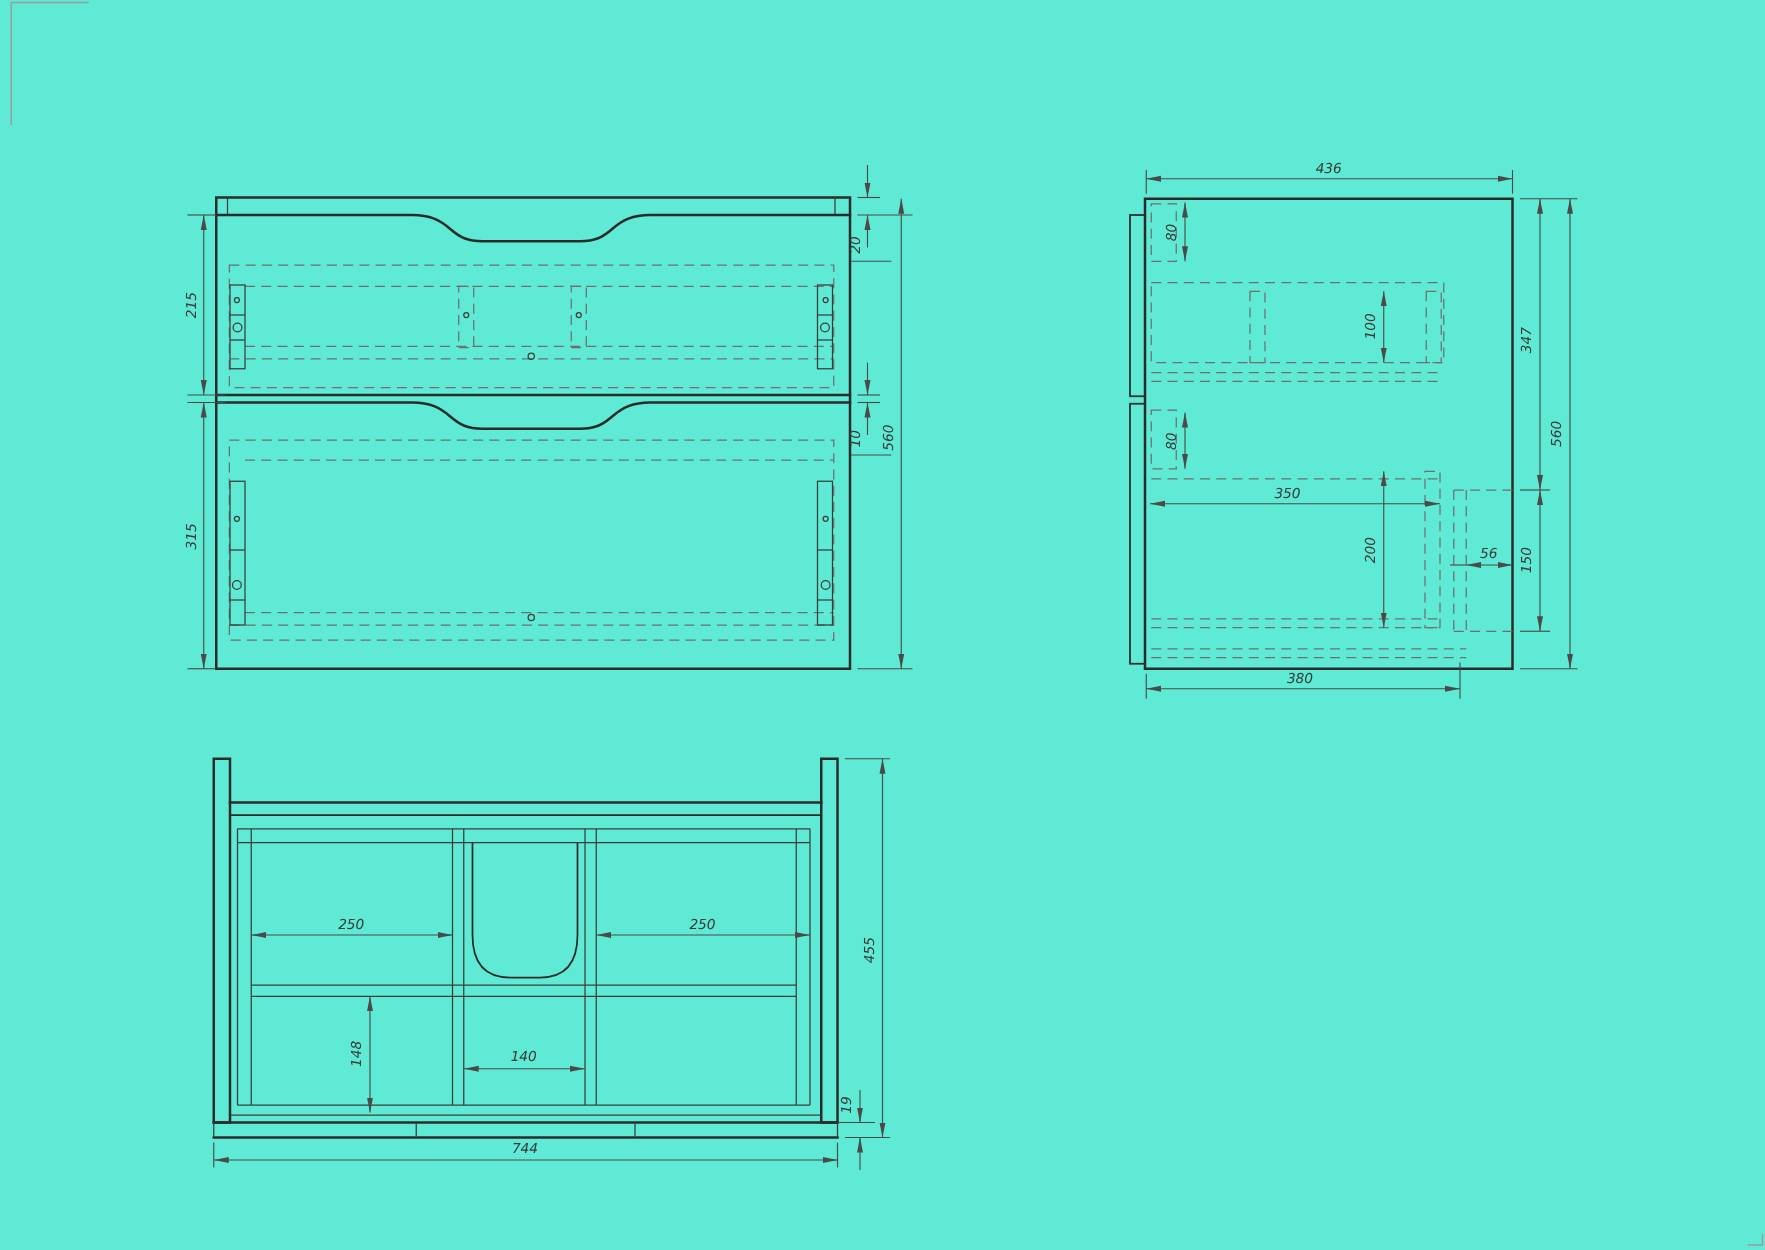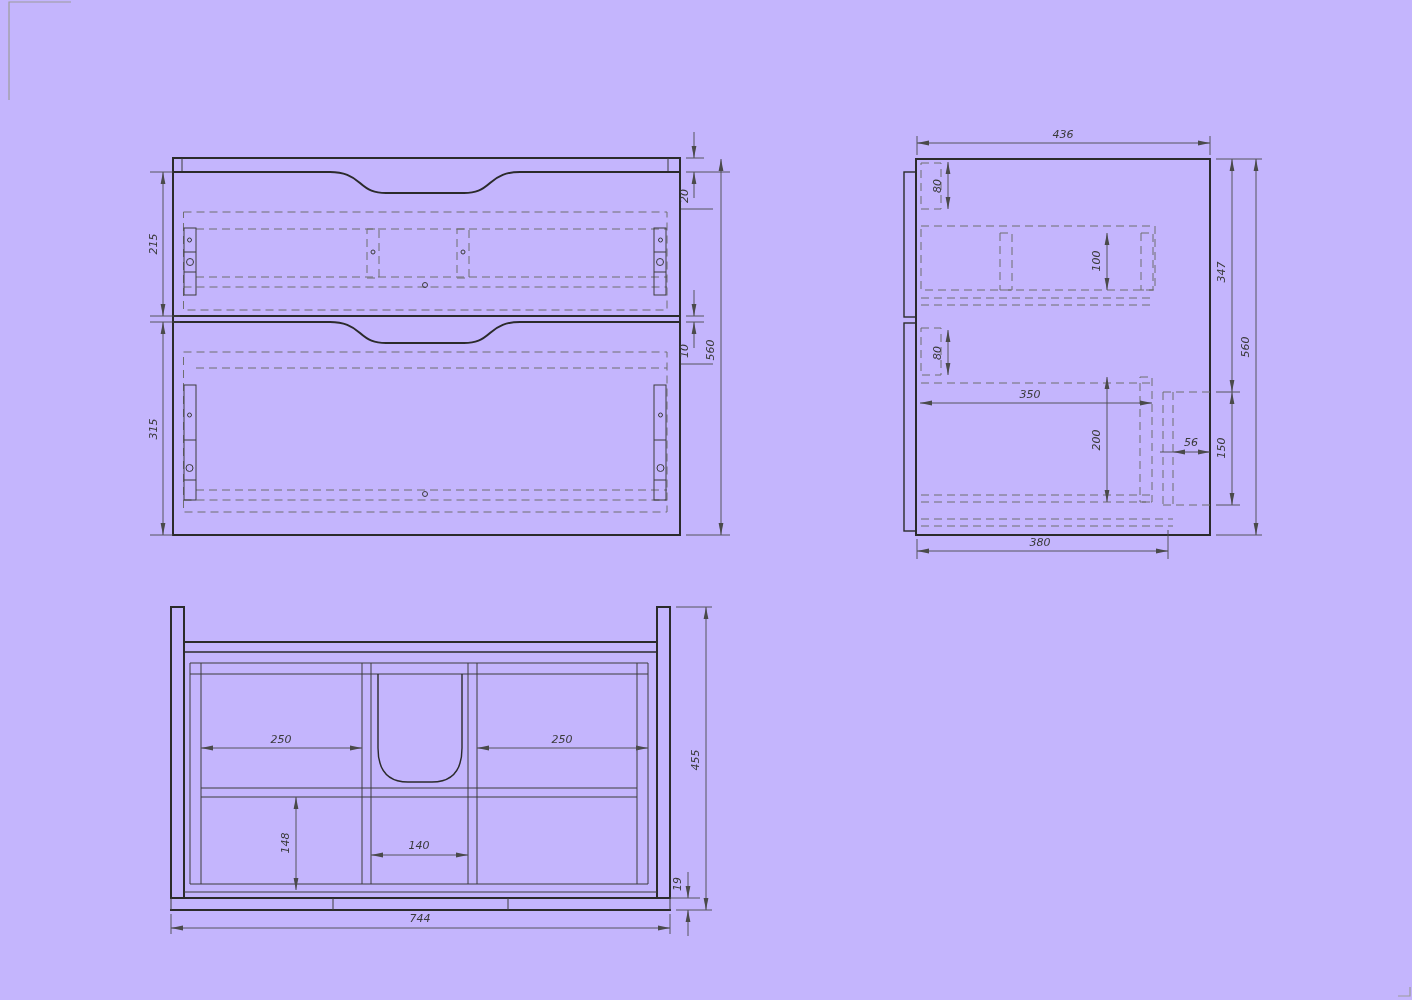--- a/index.html
+++ b/index.html
@@ -1,16 +1,16 @@
 <!DOCTYPE html>
 <html><head>
 <meta charset="utf-8">
 <style>
   html,body{margin:0;padding:0;background:#f4f4f4;}
-  .sheet{position:relative;width:1412px;height:1000px;background:#c4b5fd;overflow:hidden;
+  .sheet{position:relative;width:1412px;height:1000px;background:#5eead4;overflow:hidden;
          font-family:"DejaVu Sans",sans-serif;}
   svg{position:absolute;left:0;top:0;}
   
   .ol{stroke:#2b2b2b;stroke-width:2;fill:none;stroke-linecap:square;}   
   .ml{stroke:#2b2b2b;stroke-width:1.4;fill:none;}                        
   .tl{stroke:#3c3c3c;stroke-width:1;fill:none;}                          
   .hl{stroke:#6f6f6f;stroke-width:1;fill:none;stroke-dasharray:8 5;}     
   .dl{stroke:#4a4a4a;stroke-width:0.9;fill:none;}                        
   .fl{stroke:#9c9c9c;stroke-width:1.2;fill:none;}                        
   .hole{stroke:#3c3c3c;stroke-width:1;fill:none;}

